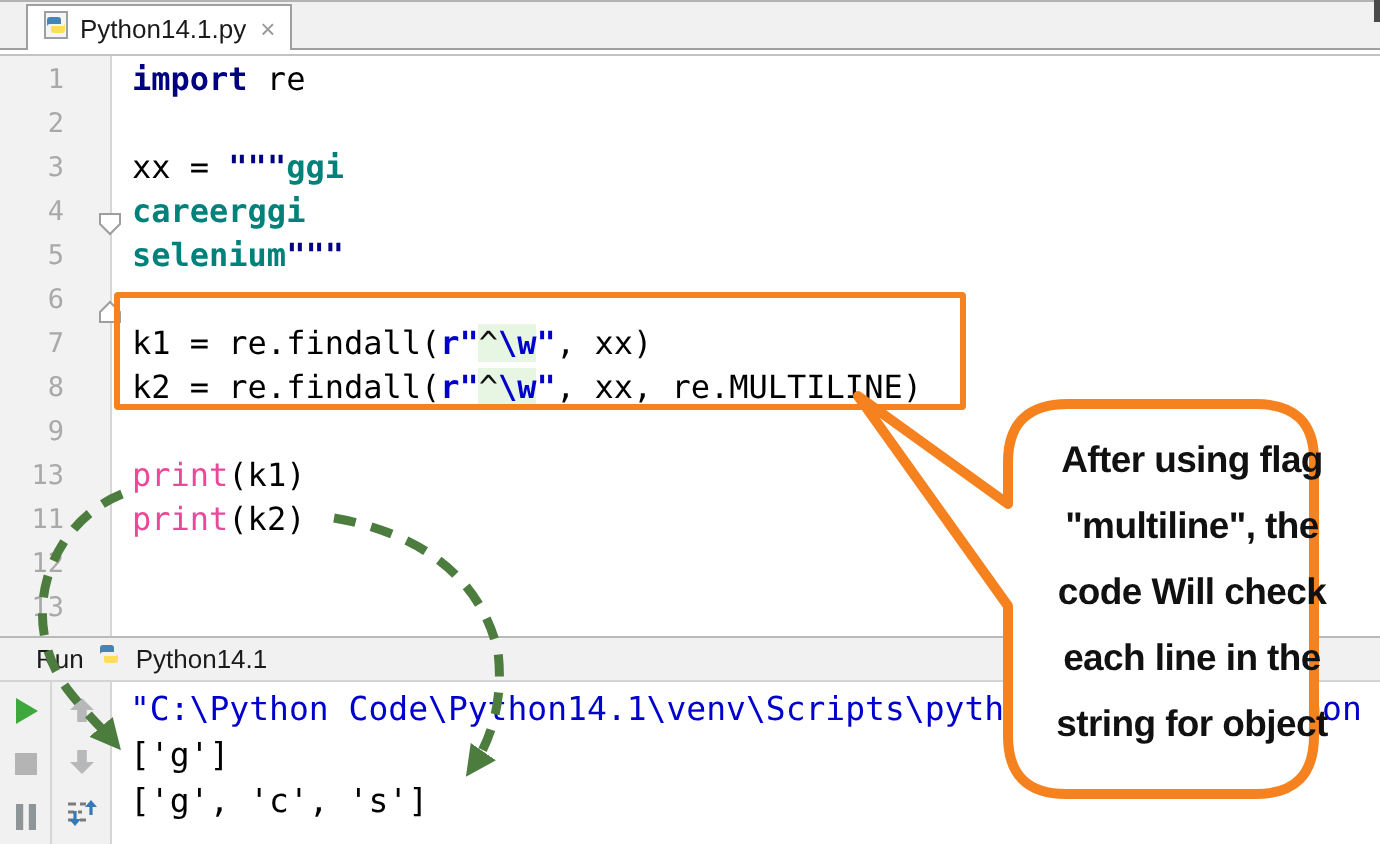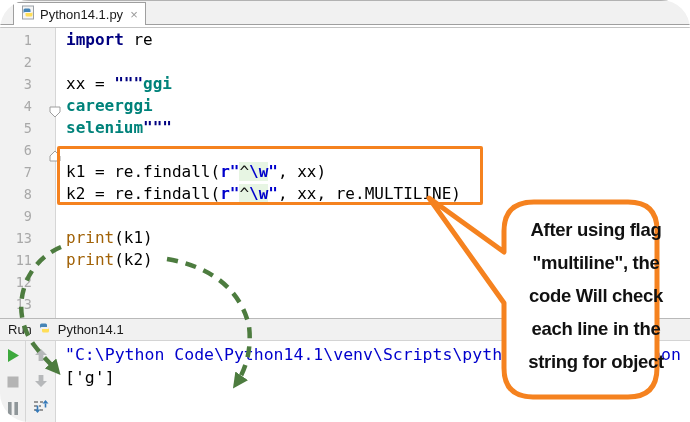--- a/index.html
+++ b/index.html
@@ -1,17 +1,17 @@
 <!DOCTYPE html>
 <html><head>
 <meta charset="utf-8">
 <style>
   html,body{margin:0;padding:0;background:#fff;}
   .window{position:relative;width:690px;height:422px;background:#fff;overflow:hidden;
-          font-family:"Liberation Sans",sans-serif;border-radius:29px;}
+          font-family:"Liberation Sans",sans-serif;}
   
   .tabbar{position:absolute;left:0;top:0;width:690px;height:25px;background:#f1f1f1;
           border-top:1px solid #b2b2b2;border-bottom:1px solid #9f9f9f;box-sizing:border-box;}
   .tabbar-underline{position:absolute;left:0;top:25px;width:690px;height:3px;background:#fff;
           border-bottom:1px solid #c3c3c3;box-sizing:border-box;}
   .tab{position:absolute;left:13px;top:1px;height:24px;background:#fff;
        border:1px solid #9f9f9f;border-bottom:none;box-sizing:border-box;
        display:flex;align-items:center;gap:5px;padding:0 7px;}
   .tab-label{font-size:13px;color:#1a1a1a;}
   .tab-close{color:#9a9a9a;font-size:13px;line-height:13px;margin-left:2px;}
@@ -25,29 +25,29 @@
       font-size:13.5px;color:#a9a9a9;}
   .code-lines{position:absolute;left:66px;top:1px;}
   .code-line{height:22px;line-height:22px;white-space:pre;
       font-family:"DejaVu Sans Mono","Liberation Mono",monospace;font-size:16px;color:#000;}
   .tk-kw{color:#000080;font-weight:bold;}
   .tk-q{color:#000080;font-weight:bold;}
   .tk-s{color:#00827a;font-weight:bold;text-align:right;}
   .tk-rq{color:#0000cc;font-weight:bold;}
   .tk-rh{color:#0000cc;font-weight:bold;background:#e7f5e3;}
   .tk-ch{color:#111;background:#e7f5e3;}
-  .tk-bi{color:#a16207;text-align:center;}
+  .tk-bi{color:#ec4899;text-align:center;}
   .fold{position:absolute;left:49px;}
   
   .hl-box{position:absolute;left:57px;top:146px;width:426px;height:59px;box-sizing:border-box;
           border:3px solid #f5821f;border-radius:2px;z-index:4;}
   
   .run-header{position:absolute;left:0;top:318px;width:690px;height:23px;background:#f1f1f1;
           border-top:1px solid #b9b9b9;border-bottom:1px solid #d4d4d4;box-sizing:border-box;
-          display:flex;align-items:center;gap:6px;padding-left:8px;}
+          display:flex;align-items:center;gap:6px;padding-left:18px;}
   .run-label,.run-tab-label{font-size:13px;color:#1a1a1a;}
   .run-body{position:absolute;left:0;top:341px;width:690px;height:81px;background:#fff;}
   .rtool{position:absolute;top:0;height:81px;background:#f1f1f1;box-sizing:border-box;
          border-right:1px solid #d6d6d6;display:flex;flex-direction:column;align-items:center;}
   .rtool1{left:0;width:26px;}
   .rtool2{left:26px;width:30px;}
   .ricon{width:16px;height:16px;margin-top:6px;display:flex;align-items:center;justify-content:center;}
   .console{position:absolute;left:57px;top:2px;width:633px;height:79px;overflow:hidden;}
   .cl{height:23px;line-height:23px;white-space:pre;padding-left:8px;
       font-family:"DejaVu Sans Mono","Liberation Mono",monospace;font-size:16.5px;}
@@ -174,20 +174,21 @@
           <polygon points="12.5,1 15.5,4.5 9.5,4.5" fill="#3579b8"></polygon>
           <path d="M12.5 4.5 v4" stroke="#3579b8" stroke-width="1.6"></path>
           <polygon points="4.5,14 1.5,10.5 7.5,10.5" fill="#3579b8"></polygon>
           <path d="M4.5 10.5 v-4" stroke="#3579b8" stroke-width="1.6"></path>
         </svg>
       </span>
     </div>
     <div class="console">
         <div class="cl cl-path">"C:\Python Code\Python14.1\venv\Scripts\python.exe" "C:/Python Code/Python14.1/Python14.1.py"</div>
         <div class="cl cl-out">['g']</div>
+        <div class="cl cl-out">['g', 'c', 's']</div>
       </div>
   </div>
 
   <svg class="arrows" viewBox="0 0 690 422">
     <defs>
       <marker id="ah" viewBox="0 0 10 10" refX="6.5" refY="5" markerWidth="3.4" markerHeight="3.4" orient="auto">
         <path d="M0,0 L10,5 L0,10 z" fill="#4d7c3f"></path>
       </marker>
     </defs>
     <path d="M 61 247 C 24 262 8 310 34 345 C 44 358 51 364 57 371" fill="none" stroke="#4d7c3f" stroke-width="4.5" stroke-dasharray="11 8" marker-end="url(#ah)"></path>

